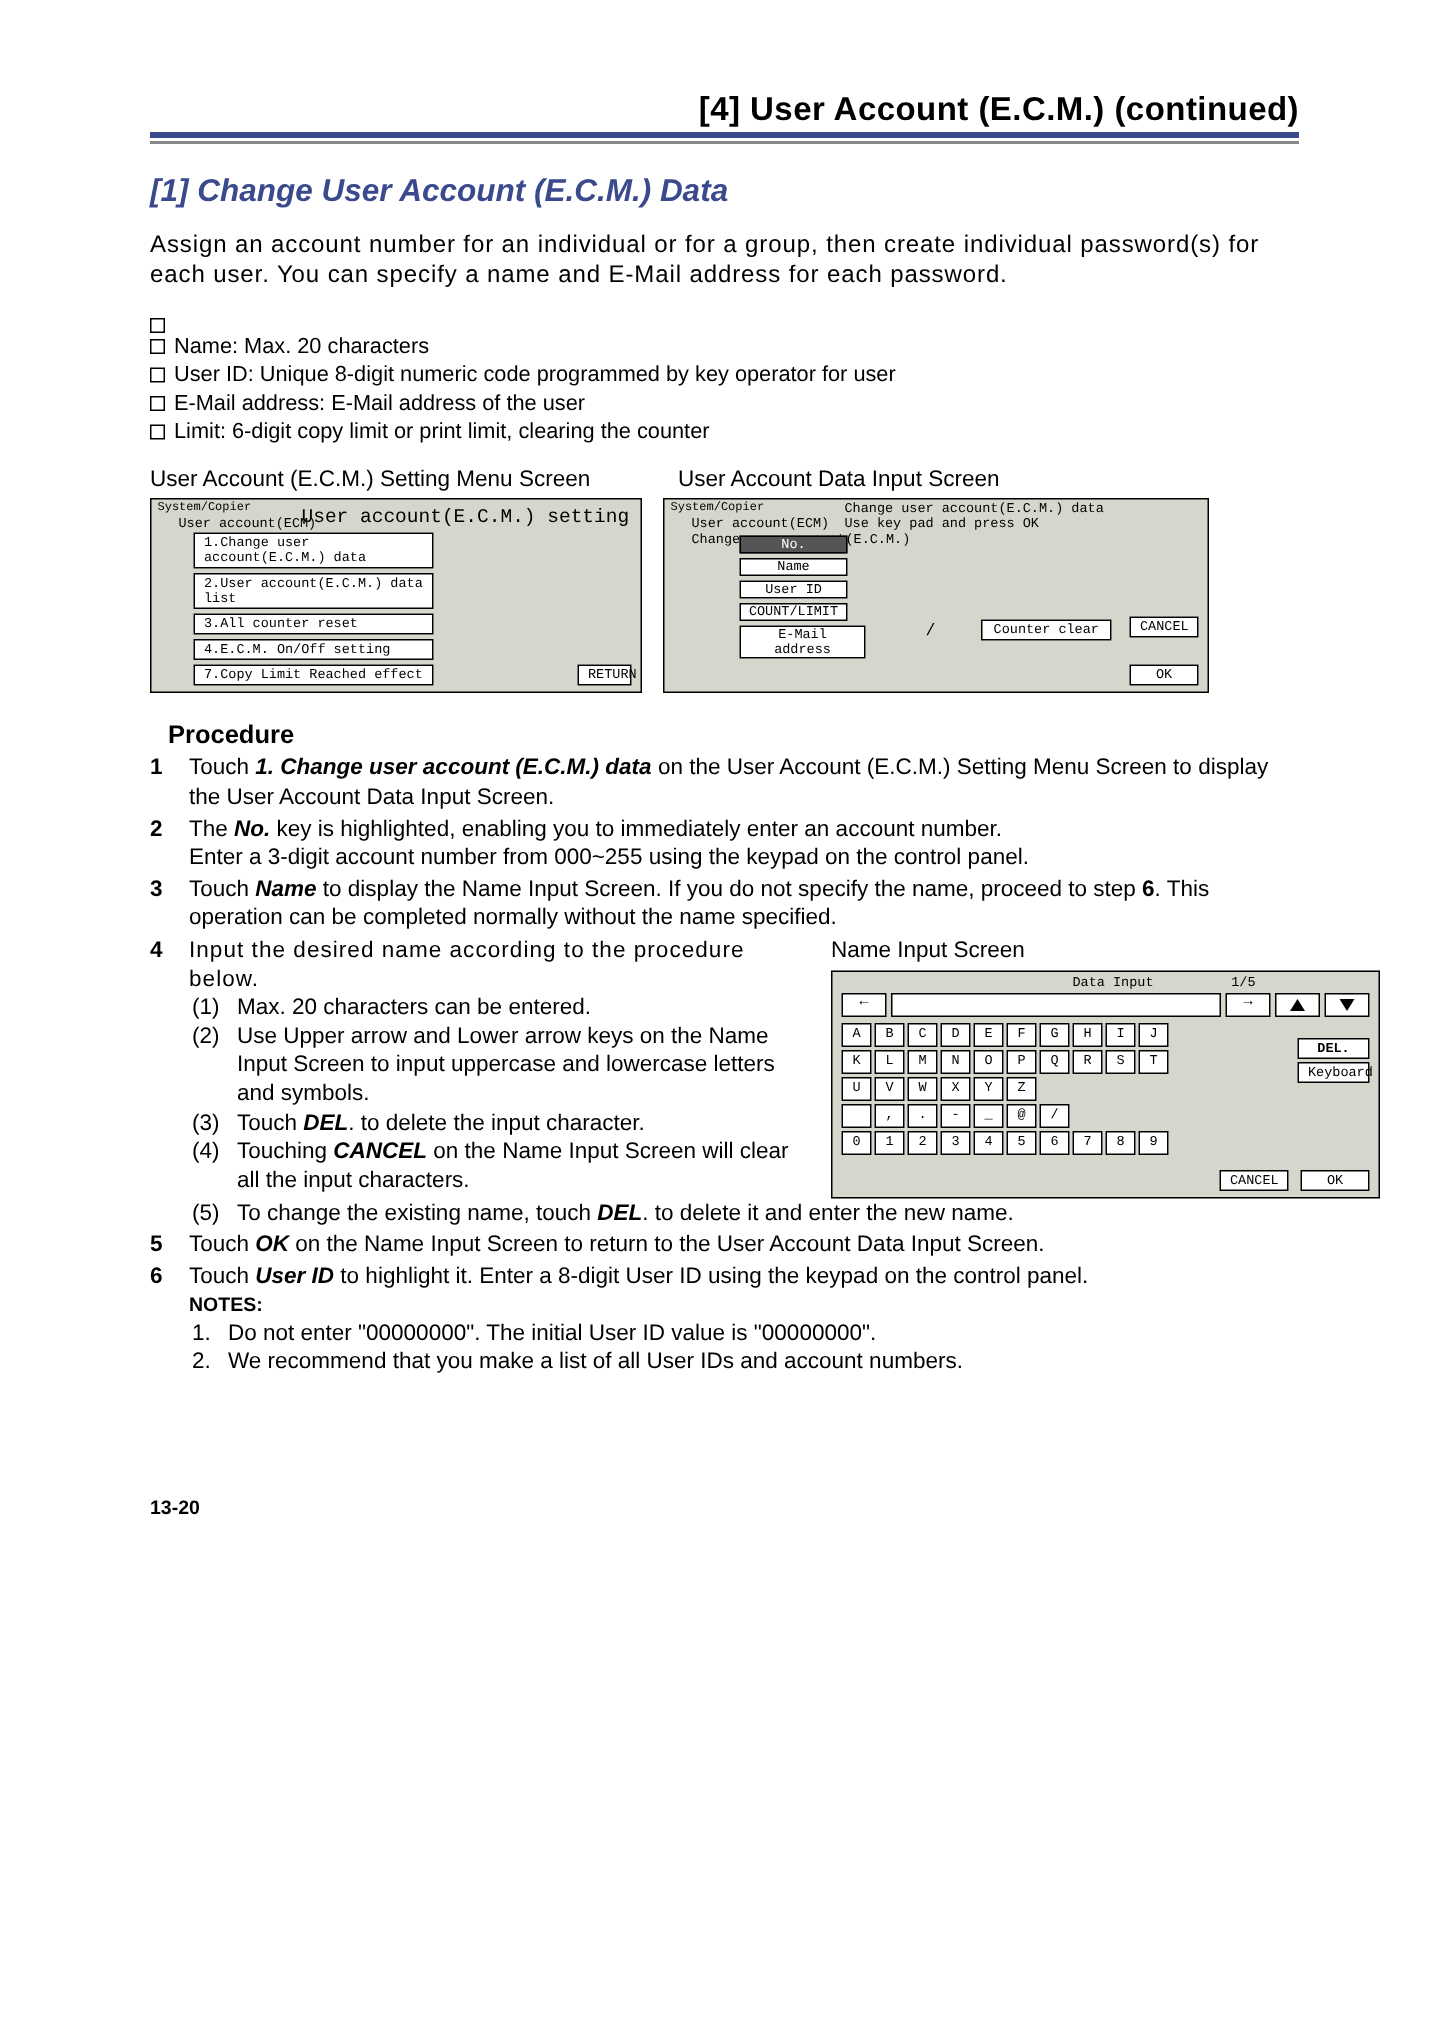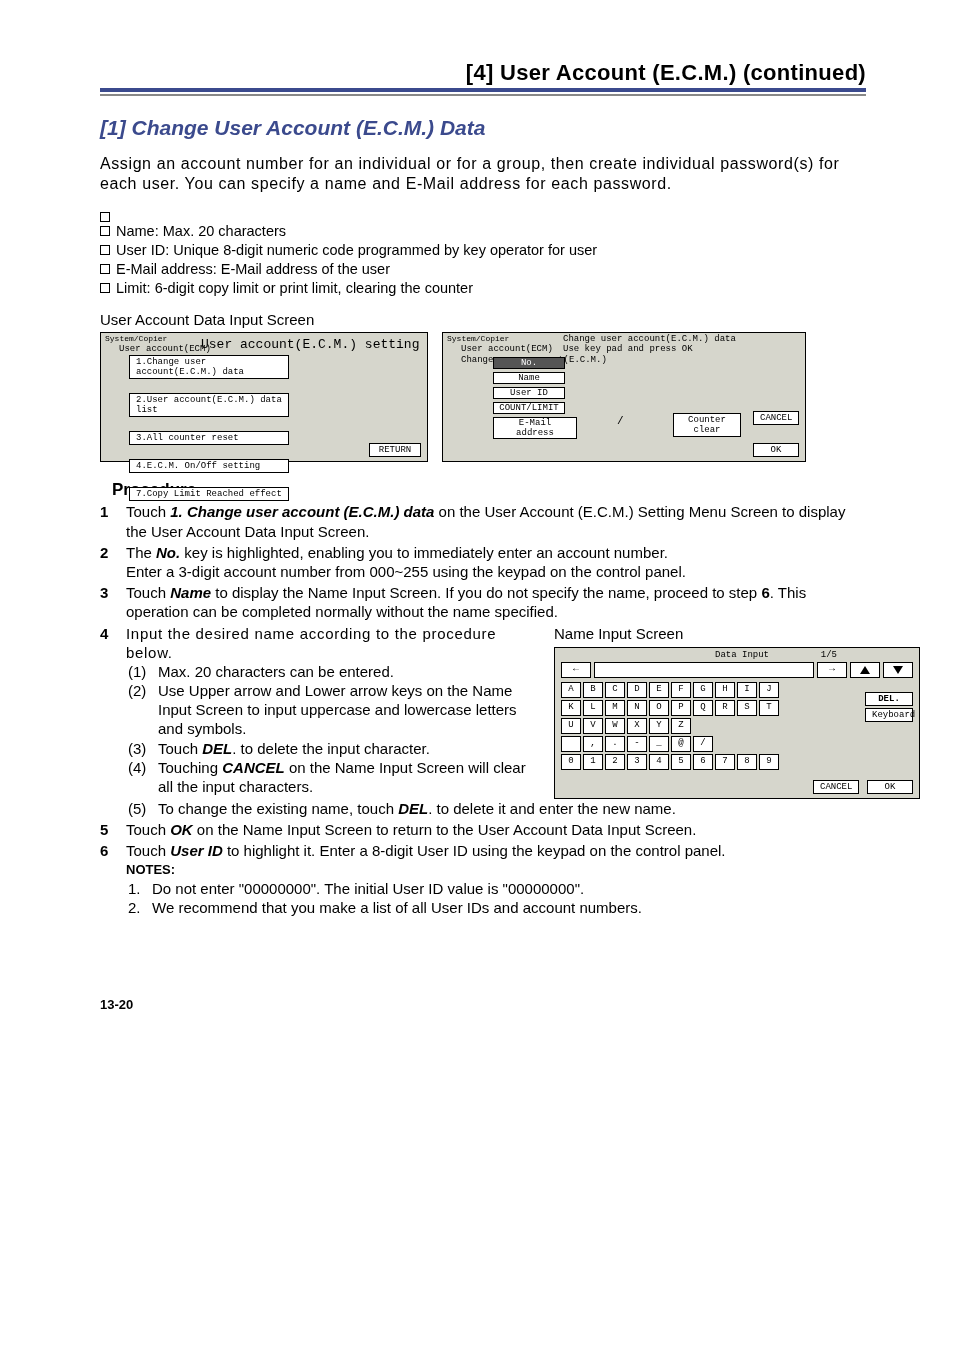--- a/index.html
+++ b/index.html
@@ -77,45 +77,45 @@
   }
   .screen1 .menu-area {
     position:absolute; top:22px; left:28px;
   }
   .mbtn {
     display:block;
     border:1px solid #000;
     background:#fff;
     font-size:9px;
     padding:1px 6px;
-    margin-bottom:14px;
+    margin-bottom:3px;
     width:160px;
     box-sizing:border-box;
     text-align:left;
     font-family:"Courier New",monospace;
   }
   .scr-btn {
     border:1px solid #000; background:#fff; font-size:9px;
     padding:1px 6px; font-family:"Courier New",monospace;
     box-sizing:border-box; text-align:center;
   }
-  .screen1 .return-btn { position:absolute; right:6px; bottom:4px; width:52px; }
+  .screen1 .return-btn { position:absolute; right:6px; bottom:4px; width:36px; }
 
   .screen2 { width: 364px; height: 130px; position:relative; }
   .screen2 .hdr-right { position:absolute; top:2px; left:120px; font-size:9px; line-height:1.1; }
   .screen2 .lbl-col { position:absolute; top:24px; left:50px; }
   .lblbox {
     border:1px solid #000; background:#fff;
     font-size:9px; padding:0 4px; margin-bottom:3px;
     width:72px; box-sizing:border-box; text-align:center;
     font-family:"Courier New",monospace;
   }
   .lblbox.dark { background:#555; color:#fff; }
   .screen2 .slash { position:absolute; top:82px; left:174px; font-size:11px; }
-  .screen2 .cclear { position:absolute; top:80px; right:64px; width:68px; }
+  .screen2 .cclear { position:absolute; top:80px; right:64px; width:87px; }
   .screen2 .cancel { position:absolute; top:78px; right:6px; width:46px; }
   .screen2 .ok     { position:absolute; bottom:4px; right:6px; width:46px; }
 
   
   .proc-head { font-weight:bold; font-size:17px; margin:10px 0 2px 12px; }
   .proc { font-size:15px; line-height:1.28; }
   .proc .item { display:flex; margin-bottom:2px; }
   .proc .num { width:26px; flex:0 0 auto; font-weight:bold; }
   .proc .body { flex:1; }
   .bi { font-weight:bold; font-style:italic; }
@@ -190,20 +190,21 @@
         <span class="bul-box"></span>
         <span>E-Mail address: E-Mail address of the user</span>
       </div>
     <div class="bul-row">
         <span class="bul-box"></span>
         <span>Limit: 6-digit copy limit or print limit, clearing the counter</span>
       </div>
   </div>
 
   <div class="screen-labels">
+    <div>User Account (E.C.M.) Setting Menu Screen</div>
     <div>User Account Data Input Screen</div>
   </div>
 
   <div class="screens-row">
 
     <div class="screen screen1">
       <div class="bc">System/Copier</div>
       <div class="bc bc-sub">User account(ECM)</div>
       <div class="title-pill">User account(E.C.M.) setting menu</div>
       <div class="menu-area">

